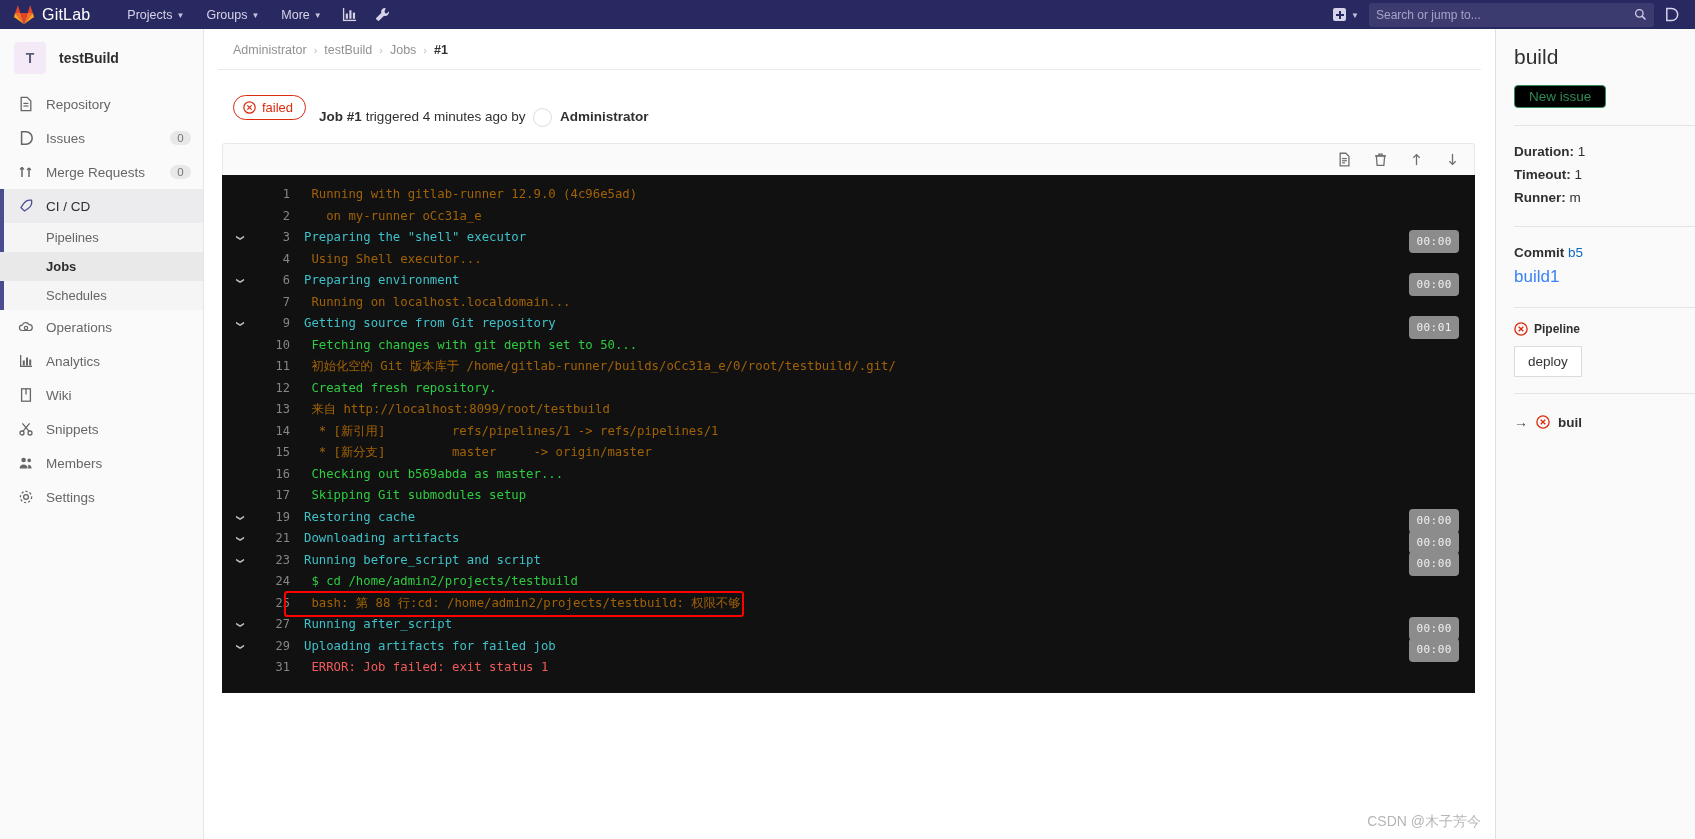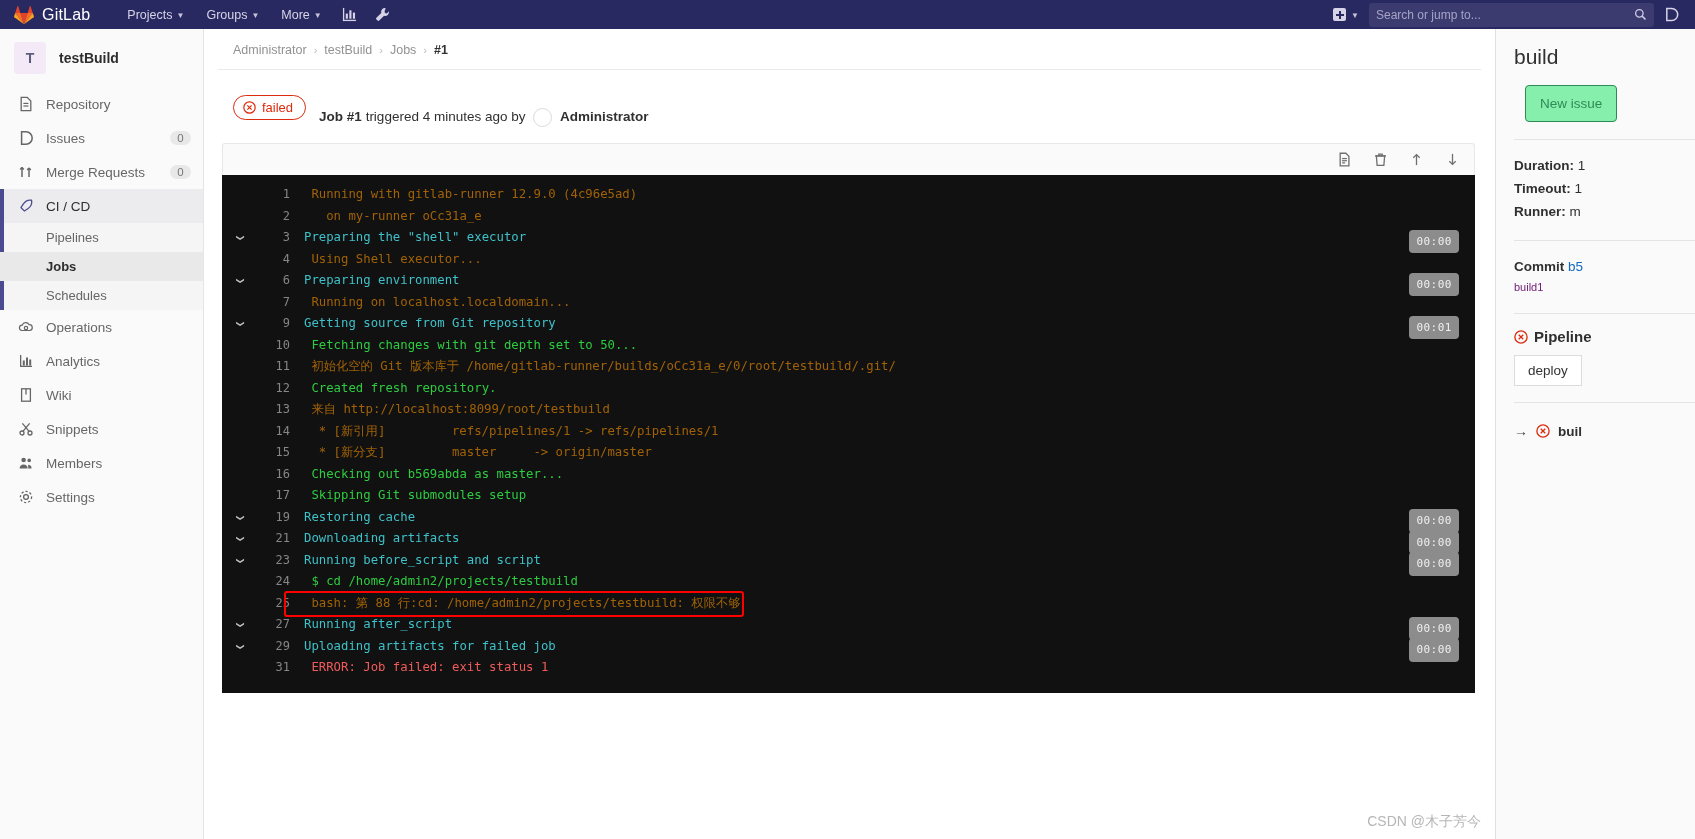--- a/index.html
+++ b/index.html
@@ -177,33 +177,33 @@
   }
 
   
   .rightpanel {
     width:200px; min-width:200px; border-left:1px solid #e0e0e0;
     background:#fafafa; padding:16px 0 0 18px; overflow:hidden;
     position:relative;
   }
   .rp-title { font-size:21px; color:#303030; font-weight:400; padding-bottom:16px; }
   .rp-btn {
-    border:1px solid #2e8b57; color:#2e8b57; background:#86efac;
-    border-radius:4px; padding:10px 14px; font-size:13.5px;
-    display:inline-block; cursor:pointer; white-space:nowrap;margin-left:11px;
+    border:1px solid #2e8b57; color:#2e8b57; background:#000000;
+    border-radius:4px; padding:3px 14px; font-size:13.5px;
+    display:inline-block; cursor:pointer; white-space:nowrap;
   }
   .rp-hr { border-top:1px solid #e4e4e4; margin:17px 0 14px 0; }
   .rp-line {
     font-size:13.5px; color:#303030; padding:4px 0;
     white-space:nowrap; overflow:hidden;
   }
   .rp-line b { font-weight:600; }
   .rp-link { color:#1068bf; cursor:pointer; }
-  .rp-sub { font-size:11px; color:#701a75; padding:3px 0; }
-  .rp-pipe { display:flex; align-items:center; gap:6px; font-size:15px;
+  .rp-sub { font-size:17px; color:#3b82f6; padding:3px 0; }
+  .rp-pipe { display:flex; align-items:center; gap:6px; font-size:12px;
              font-weight:600; color:#303030; white-space:nowrap; }
   .stage-box {
     border:1px solid #dcdcdc; background:#fff; border-radius:0;
     padding:7px 13px; font-size:13.5px; color:#333;
     display:inline-block; margin-top:10px; cursor:pointer;
   }
   .rp-jobrow {
     display:flex; align-items:center; gap:8px; margin-top:20px;
     font-size:13.5px; color:#303030; font-weight:600; white-space:nowrap;
   }

